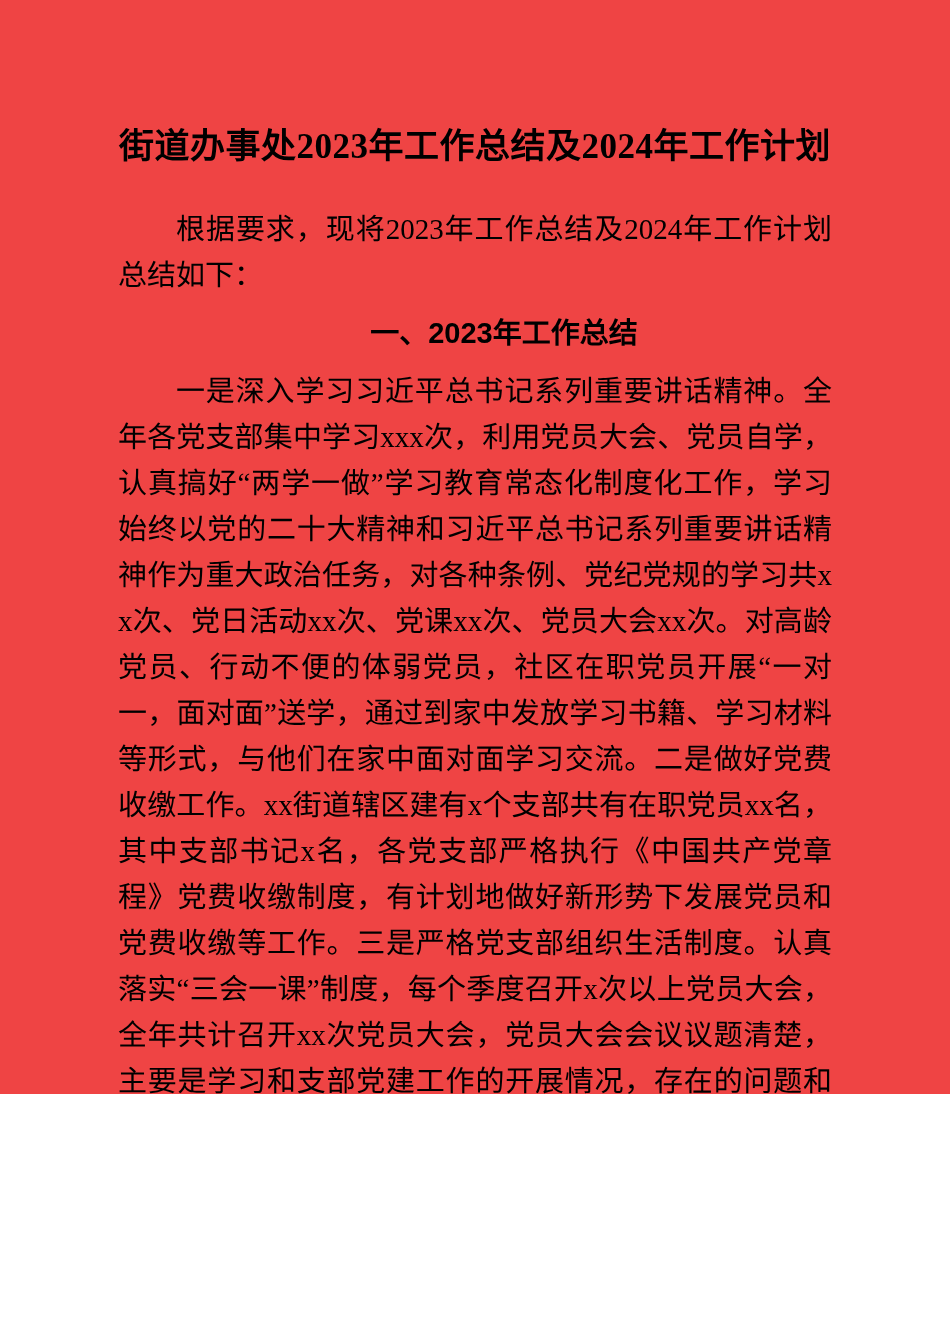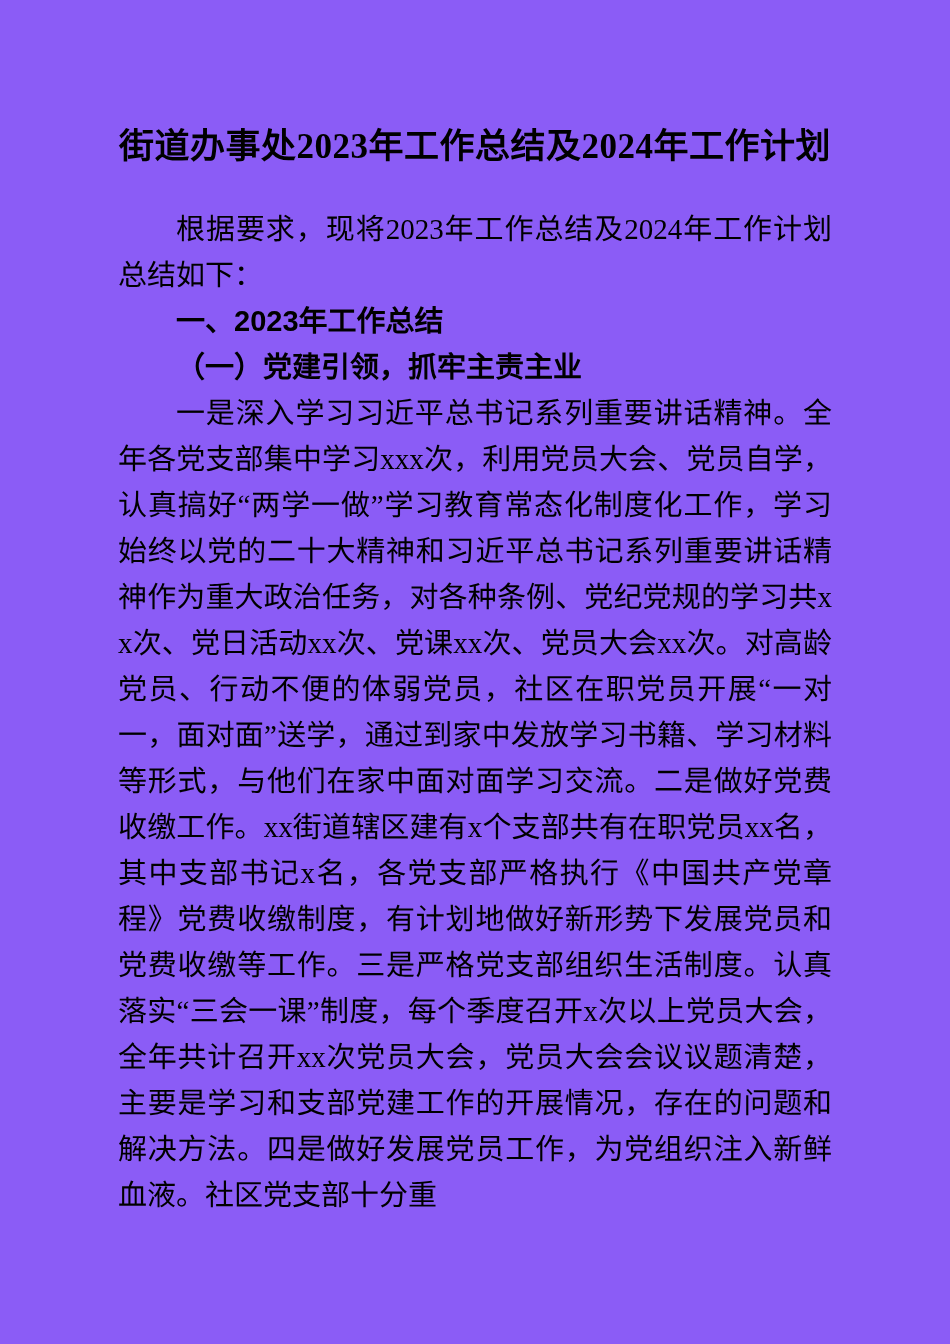--- a/index.html
+++ b/index.html
@@ -5,22 +5,22 @@
 <style>
   html, body {
     margin: 0;
     padding: 0;
     background: #ffffff;
   }
 
   .page {
     position: relative;
     width: 950px;
-    height: 1344px;
-    background: #8b5cf6;
+    height: 1094px;
+    background: #ef4444;
     box-sizing: border-box;
     overflow: hidden;
     font-family: "Liberation Serif", "DejaVu Serif", serif;
     color: #000000;
   }
 
   .content {
     position: absolute;
     left: 118px;
     top: 0;
@@ -56,28 +56,28 @@
     color: #000000;
     word-break: break-all;
   }
 
   .para.first-body {
     margin-top: 36px;
   }
 
   
   .heading-1 {
-    margin: 0;
+    margin: 12px;
     padding: 0;
     font-family: "Liberation Sans", "DejaVu Sans", sans-serif;
     font-weight: 700;
     font-size: 29px;
     line-height: 46px;
     text-indent: 58px;
-    text-align: left;
+    text-align: center;
     color: #000000;
   }
 
   
   .heading-2 {
     margin: 0;
     padding: 0;
     font-family: "Liberation Serif", "DejaVu Serif", serif;
     font-size: 29px;
     line-height: 46px;
@@ -91,18 +91,17 @@
 
 <div class="page">
   <div class="content">
 
     <h1 class="doc-title">街道办事处2023年工作总结及2024年工作计划</h1>
 
     <p class="para first-body">根据要求，现将2023年工作总结及2024年工作计划总结如下：</p>
 
     <h2 class="heading-1">一、2023年工作总结</h2>
 
-    <h3 class="heading-2">（一）党建引领，抓牢主责主业</h3>
 
     <p class="para">一是深入学习习近平总书记系列重要讲话精神。全年各党支部集中学习xxx次，利用党员大会、党员自学，认真搞好“两学一做”学习教育常态化制度化工作，学习始终以党的二十大精神和习近平总书记系列重要讲话精神作为重大政治任务，对各种条例、党纪党规的学习共xx次、党日活动xx次、党课xx次、党员大会xx次。对高龄党员、行动不便的体弱党员，社区在职党员开展“一对一，面对面”送学，通过到家中发放学习书籍、学习材料等形式，与他们在家中面对面学习交流。二是做好党费收缴工作。xx街道辖区建有x个支部共有在职党员xx名，其中支部书记x名，各党支部严格执行《中国共产党章程》党费收缴制度，有计划地做好新形势下发展党员和党费收缴等工作。三是严格党支部组织生活制度。认真落实“三会一课”制度，每个季度召开x次以上党员大会，全年共计召开xx次党员大会，党员大会会议议题清楚，主要是学习和支部党建工作的开展情况，存在的问题和解决方法。四是做好发展党员工作，为党组织注入新鲜血液。社区党支部十分重</p>
 
   </div>
 </div>
 
 </body></html>

